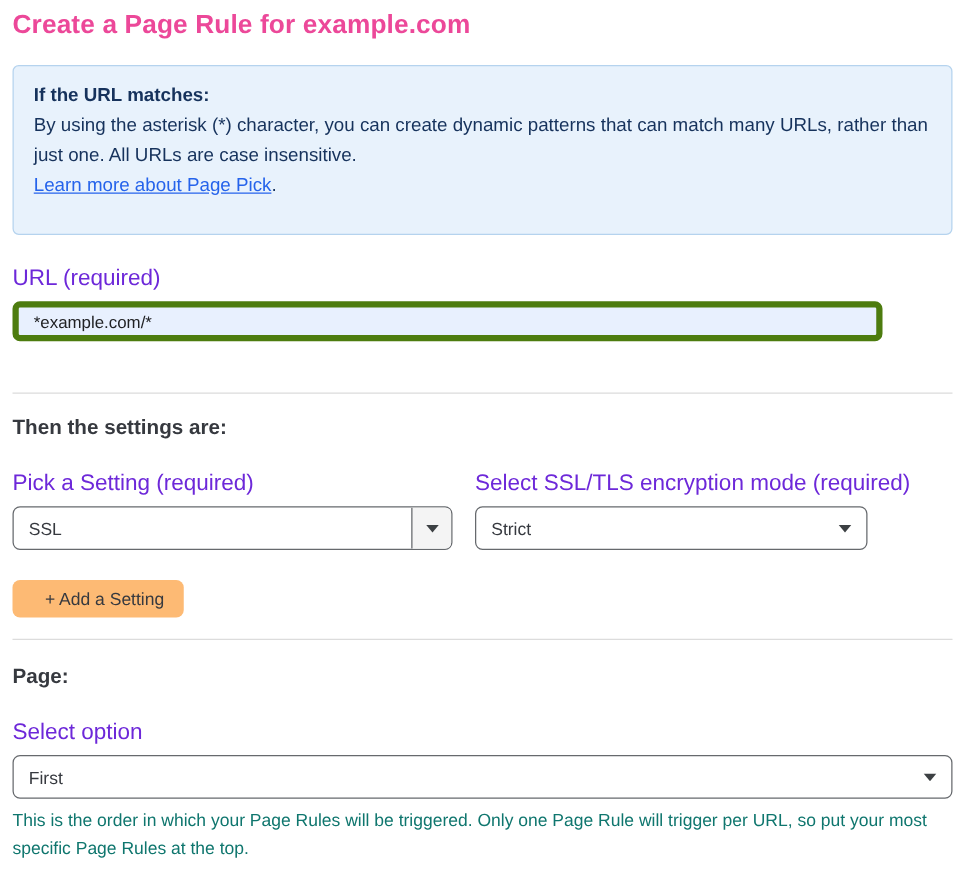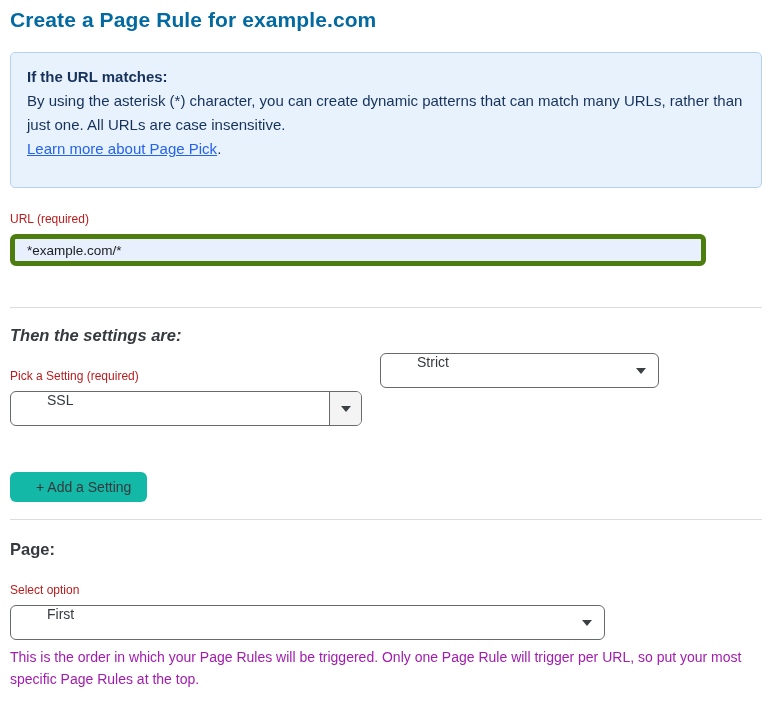--- a/index.html
+++ b/index.html
@@ -9,21 +9,21 @@
     height: 711px;
     font-family: "Liberation Sans", sans-serif;
     color: #36393f;
     overflow: hidden;
   }
   .container { padding: 8px 10px 0 10px; width: 772px; }
 
   .page-title {
     font-size: 21px;
     font-weight: bold;
-    color: #0369a1;
+    color: #ec4899;
     letter-spacing: 0.1px;
   }
 
   
   .info-box {
     margin-top: 20px;
     background: #e8f2fc;
     border: 1px solid #b5d3ee;
     border-radius: 5px;
     padding: 12px 16px 26px 16px;
@@ -34,22 +34,22 @@
   .info-box .info-heading { font-weight: bold; }
   .info-box a.info-link {
     color: #2563eb;
     text-decoration: underline;
     cursor: pointer;
   }
 
   
   .field-label {
     margin-top: 24px;
-    font-size: 12px;
-    color: #b91c1c;
+    font-size: 18px;
+    color: #6d28d9;
   }
   .url-input {
     margin-top: 8px;
     width: 696px;
     height: 32px;
     background: #e8f0fe;
     border: 5px solid #4d7c0f;
     border-radius: 6px;
     padding: 0 12px;
     font-size: 13.5px;
@@ -66,46 +66,46 @@
   }
   .divider.d1 { margin-top: 41px; }
   .divider.d2 { margin-top: 17px; }
   .divider.d3 { margin-top: 23px; }
 
   .section-heading {
     font-size: 16.5px;
     font-weight: bold;
     color: #36393f;
   }
-  .section-heading.settings { margin-top: 18px; font-style: italic; }
+  .section-heading.settings { margin-top: 18px; }
   .section-heading.order { margin-top: 20px; }
 
   
   .selects-row {
     display: flex;
     align-items: flex-start;
   }
   .select-col .field-label { }
   .select-col.col1 { width: 370px; }
   .select-col.col2 { width: 382px; }
 
   .select-box {
     margin-top: 8px;
     height: 35px;
     border: 1px solid #66696d;
     border-radius: 6px;
     display: flex;
+    align-items: center;
     background: #ffffff;
     cursor: pointer;
     overflow: hidden;
-    padding-left: 24px;
   }
   .select-box.setting-select { width: 352px; }
-  .select-box.mode-select { width: 279px; }
-  .select-box.order-select { width: 595px; }
+  .select-box.mode-select { width: 314px; }
+  .select-box.order-select { width: 752px; }
 
   .select-value {
     flex: 1;
     padding-left: 12px;
     font-size: 14px;
     color: #36393f;
   }
   .arrow-seg {
     width: 32px;
     align-self: stretch;
@@ -132,27 +132,27 @@
     font-family: "Liberation Sans", sans-serif;
     font-size: 14px;
     border: none;
     border-radius: 6px;
     height: 32px;
     cursor: pointer;
     color: #36393f;
     background: #d4d4d4;
     padding: 0 16px;
   }
-  .btn-add { margin-top: 46px; height: 30px; background: #14b8a6; padding-left: 26px; }
+  .btn-add { margin-top: 24px; height: 30px; background: #fdba74; padding-left: 26px; }
 
   .help-text {
     margin-top: 6px;
     font-size: 14px;
     line-height: 22px;
-    color: #a21caf;
+    color: #0f766e;
     max-width: 740px;
   }
 
   .actions-row {
     margin-top: 16px;
     display: flex;
     align-items: center;
   }
   .btn-cancel { margin-right: 17px; }
   .btn-draft { margin-right: 8px; }
@@ -186,20 +186,21 @@
     <div class="select-col col1">
       <div class="field-label">Pick a Setting (required)</div>
       <div class="select-box setting-select">
         <span class="select-value">SSL</span>
         <span class="arrow-seg">
             <span class="caret"></span>
           </span>
       </div>
     </div>
     <div class="select-col col2">
+      <div class="field-label">Select SSL/TLS encryption mode (required)</div>
       <div class="select-box mode-select">
         <span class="select-value">Strict</span>
         <span class="arrow-plain">
             <span class="caret"></span>
           </span>
       </div>
     </div>
   </div>
 
   <button class="btn btn-add">+ Add a Setting</button>

